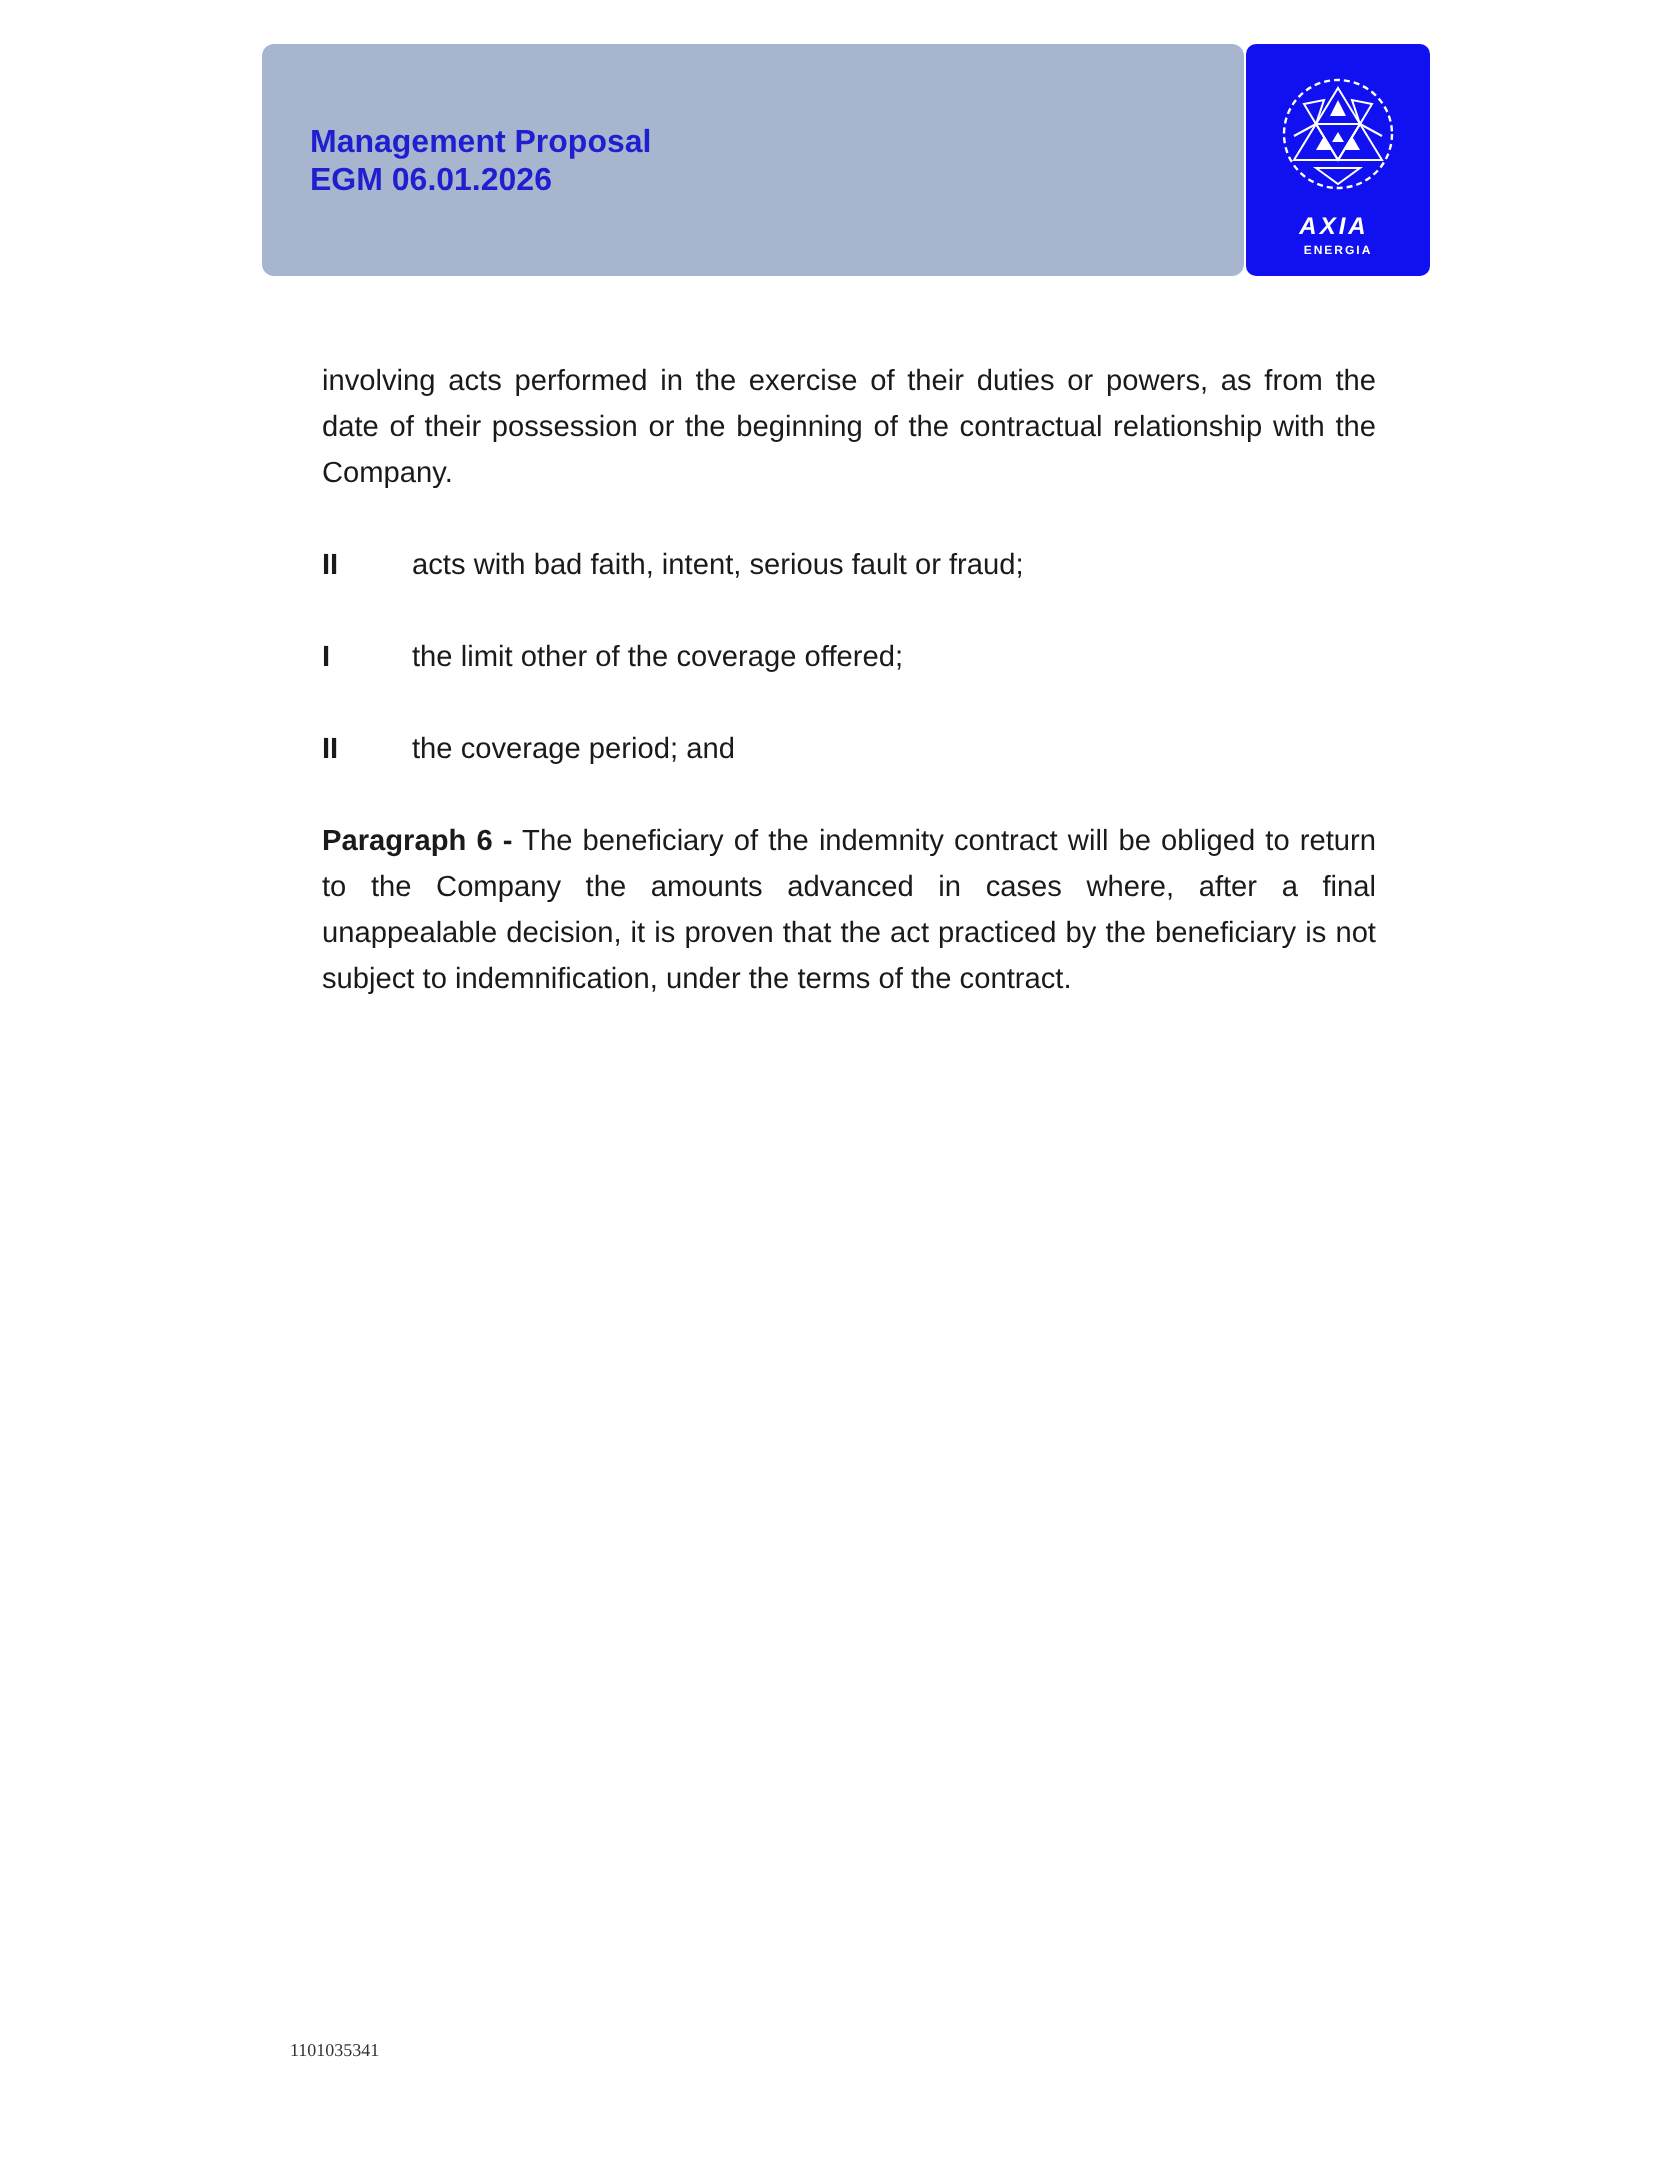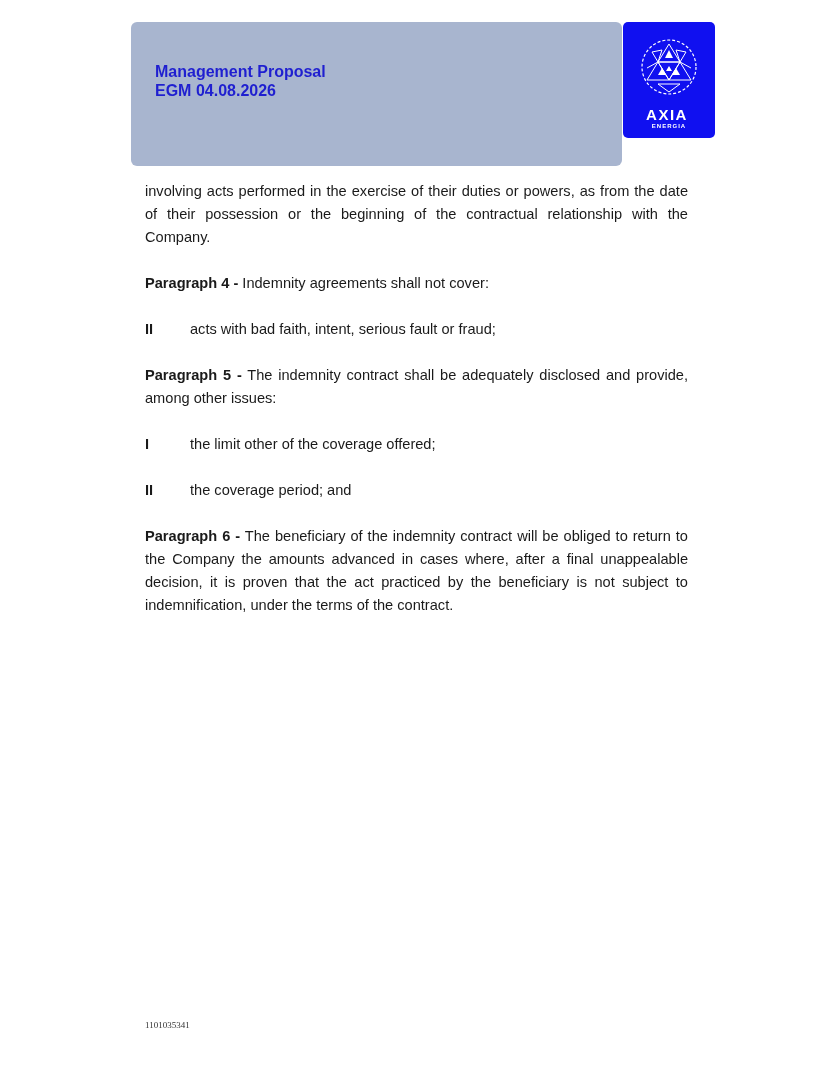--- a/index.html
+++ b/index.html
@@ -1,60 +1,60 @@
 <!DOCTYPE html>
 <html><head>
   <meta charset="utf-8">
   <style>
     html, body { margin: 0; padding: 0; }
     body {
       width: 838px; height: 1084px; background: #ffffff; position: relative;
       font-family: "Liberation Sans", sans-serif; color: #1a1a1a; overflow: hidden;
     }
     .header-band {
-      position: absolute; left: 131px; top: 22px; width: 491px; height: 144px;
+      position: absolute; left: 131px; top: 22px; width: 491px; height: 116px;
       background: #a8b5cf; border-radius: 6px;
     }
     .header-title {
       position: absolute; left: 24px; top: 40px; color: #1f1fd0;
       font-weight: bold; font-size: 16px; line-height: 19px;
     }
     .logo-box {
       position: absolute; left: 623px; top: 22px; width: 92px; height: 116px;
       background: #1010f0; border-radius: 5px; text-align: center; color: #fff;
     }
     .logo-box svg { position: absolute; left: 17px; top: 16px; }
     .logo-name {
       position: absolute; left: 0; right: 4px; top: 84px; font-weight: bold;
-      font-size: 15px; letter-spacing: 1.5px;
+      font-size: 12px; letter-spacing: 1.5px; font-style: italic;
     }
     .logo-sub {
       position: absolute; left: 0; right: 0; top: 101px; font-weight: bold;
       font-size: 6px; letter-spacing: 1px;
     }
     .content {
       position: absolute; left: 145px; top: 180px; width: 543px;
       font-size: 14.6px; line-height: 23px; text-align: justify;
     }
-    .content p { margin: 0 0 23px 0; }
+    .content p { margin: 0 0 23px 16px; }
     .item { display: block; }
     .num { display: inline-block; width: 45px; font-weight: bold; }
     b { font-weight: bold; }
     .footer-id {
       position: absolute; left: 145px; top: 1020px; font-family: "Liberation Serif", serif;
       font-size: 9px; color: #333; text-align: center;
     }
   </style>
 </head>
 <body>
 
 <div class="header-band">
   <div class="header-title">
     <div>Management Proposal</div>
-    <div>EGM 04.08.2026</div>
+    <div>EGM 06.01.2026</div>
   </div>
 </div>
 
 <div class="logo-box">
   <svg width="58" height="58" viewBox="0 0 58 58">
     <circle cx="29" cy="29" r="27" fill="none" stroke="#ffffff" stroke-width="1.2" stroke-dasharray="3 2"></circle>
     <g stroke="#ffffff" stroke-width="1" fill="none">
       <polygon points="29,6 40,24 18,24"></polygon>
       <polygon points="18,24 29,42 7,42"></polygon>
       <polygon points="40,24 51,42 29,42"></polygon>
@@ -72,28 +72,22 @@
       <polygon points="29,28 32,33 26,33"></polygon>
     </g>
   </svg>
   <div class="logo-name">AXIA</div>
   <div class="logo-sub">ENERGIA</div>
 </div>
 
 <div class="content">
   <p>involving acts performed in the exercise of their duties or powers, as from the date of their possession or the beginning of the contractual relationship with the Company.</p>
 
-  <p>
-    <b>Paragraph 4 -</b><span> Indemnity agreements shall not cover:</span>
-  </p>
   <p class="item"><span class="num">II</span><span>acts with bad faith, intent, serious fault or fraud;</span></p>
 
-  <p>
-    <b>Paragraph 5 -</b><span> The indemnity contract shall be adequately disclosed and provide, among other issues:</span>
-  </p>
   <p class="item"><span class="num">I</span><span>the limit other of the coverage offered;</span></p>
   <p class="item"><span class="num">II</span><span>the coverage period; and</span></p>
 
   <p>
     <b>Paragraph 6 -</b><span> The beneficiary of the indemnity contract will be obliged to return to the Company the amounts advanced in cases where, after a final unappealable decision, it is proven that the act practiced by the beneficiary is not subject to indemnification, under the terms of the contract.</span>
   </p>
 </div>
 
 <div class="footer-id">1101035341</div>
 

